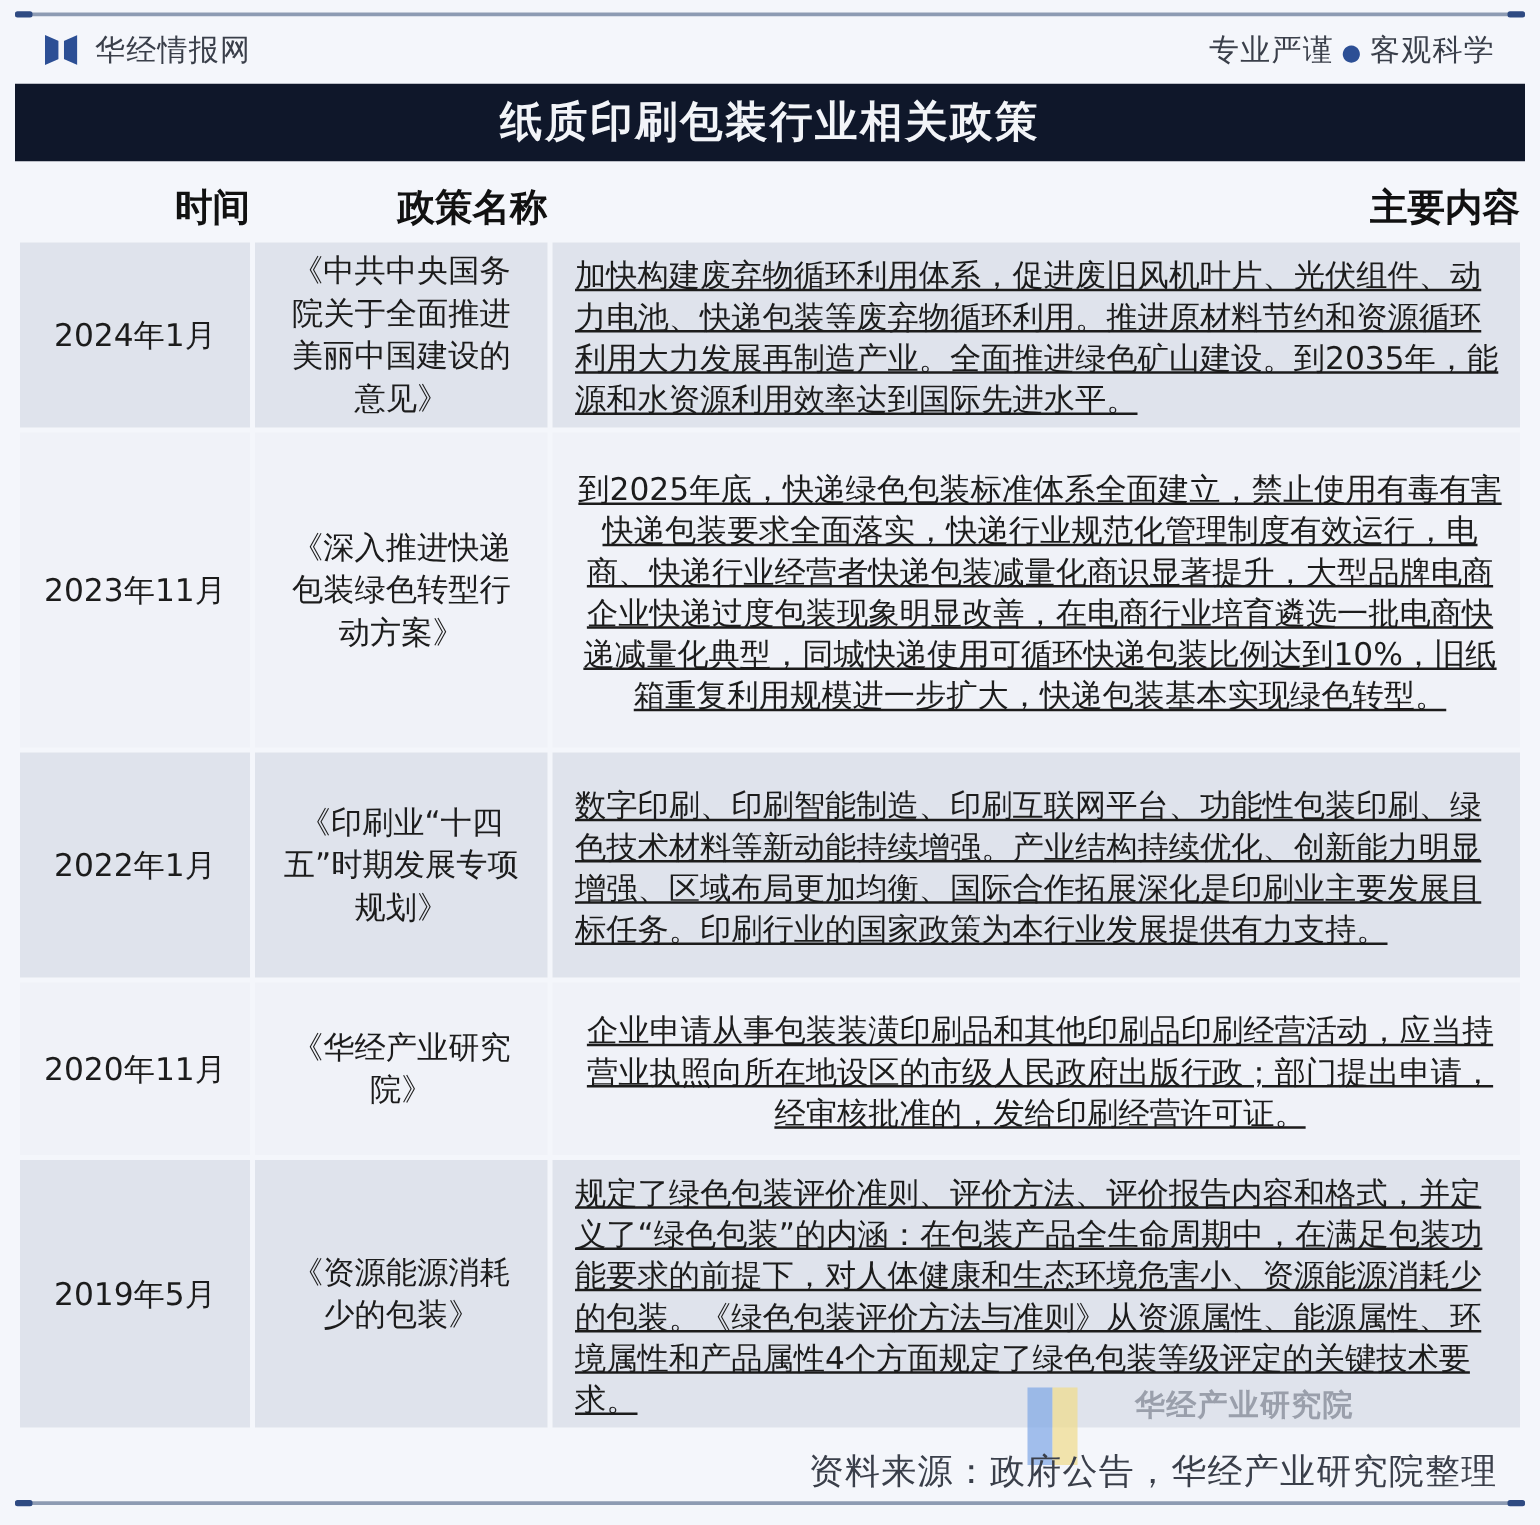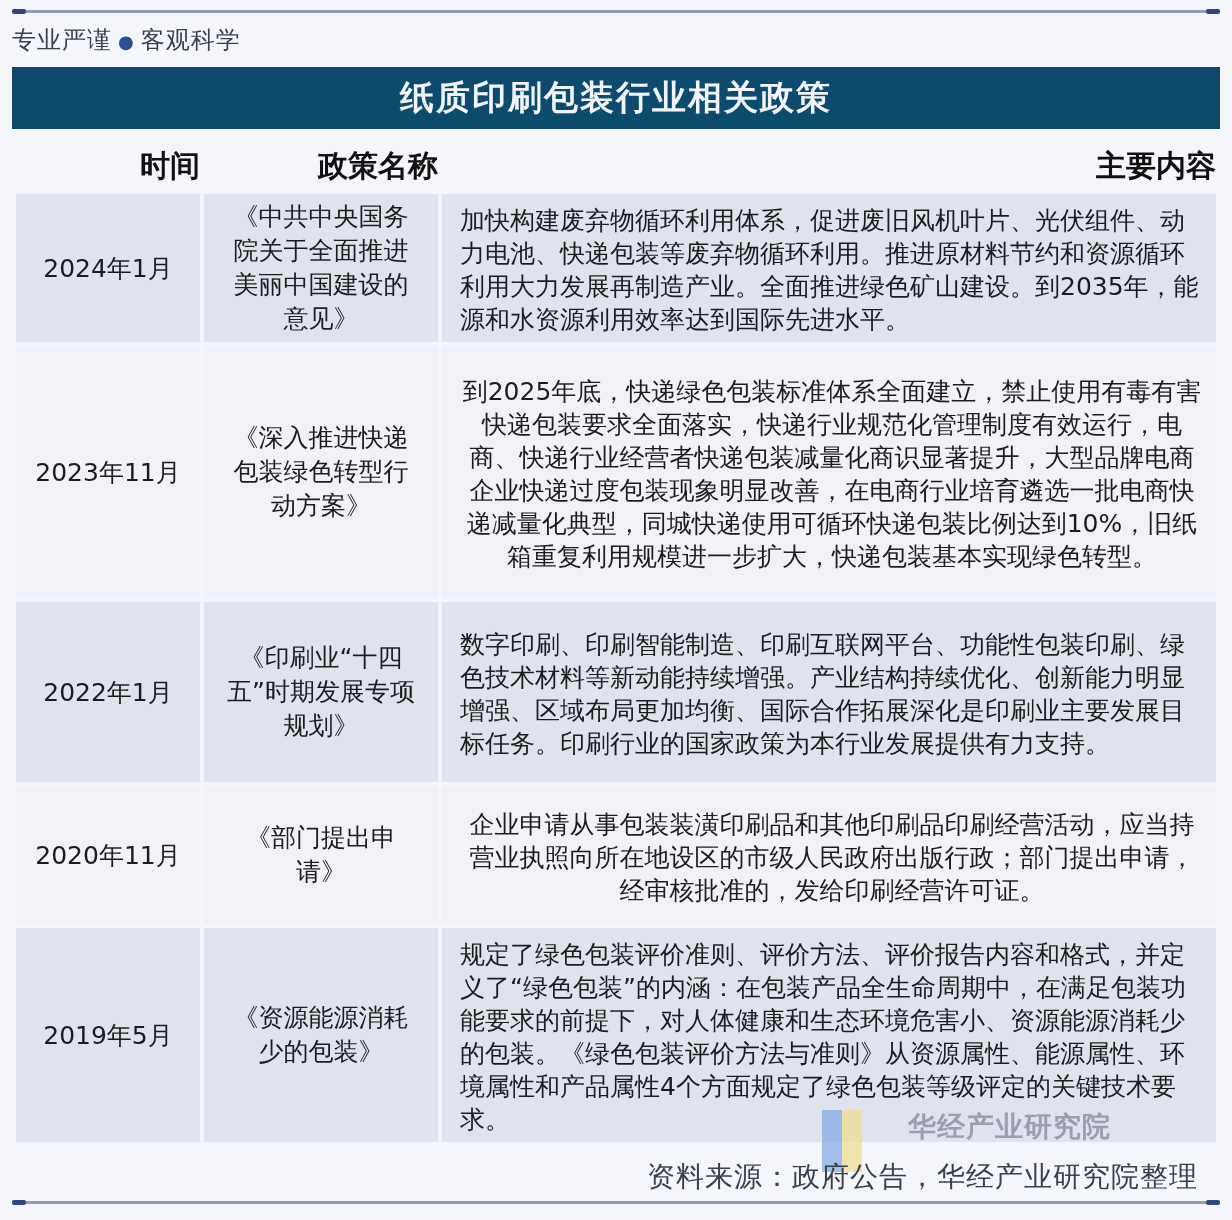--- a/index.html
+++ b/index.html
@@ -79,21 +79,21 @@
       color: #2c4f95;
       margin: 0 6px;
       font-size: 18px;
     }
 
     .title-banner {
       position: absolute;
       left: 12px; right: 12px;
       top: 67px;
       height: 62px;
-      background: #0c4a6e;
+      background: #0f172a;
       display: flex;
       align-items: center;
       justify-content: center;
     }
     .title-banner h1 {
       font-family: "DejaVu Serif", "Liberation Serif", serif;
       font-size: 34px;
       font-weight: bold;
       color: #f2f4f8;
       letter-spacing: 2px;
@@ -133,33 +133,34 @@
     .td-time { text-align: center; }
     .td-name {
       text-align: center;
       line-height: 34px;
       padding: 0 22px;
     }
     .td-content {
       text-align: left;
       line-height: 33px;
       padding: 6px 12px 2px 18px;
+      text-decoration: underline;
     }
 
     .row-1 td { height: 148px; }
     .row-2 td { height: 252px; }
     .row-3 td { height: 180px; }
     .row-4 td { height: 138px; }
     .row-5 td { height: 214px; }
 
     .watermark {
       position: absolute;
       left: 908px;
       top: 1108px;
-      font-size: 28px;
+      font-size: 24px;
       color: #8e94a0;
       opacity: 0.85;
       letter-spacing: 1px;
       font-weight: bold;
     }
     .wm-bar-blue {
       position: absolute;
       left: 822px; top: 1110px;
       width: 20px; height: 62px;
       background: #7da6e6;
@@ -187,20 +188,27 @@
       height: 3px;
       background: #8d9bb3;
     }
   </style>
 </head>
 <body>
 
 <div class="top-rule"></div>
 
 <header class="brand-bar">
+  <div class="brand">
+    <span class="logo-icon">
+      <span class="l"></span>
+        <span class="r"></span>
+    </span>
+    <span class="brand-name">华经情报网</span>
+  </div>
   <div class="slogan">
     <span>专业严谨</span><span class="dot">●</span><span>客观科学</span>
   </div>
 </header>
 
 <div class="title-banner">
   <h1>纸质印刷包装行业相关政策</h1>
 </div>
 
 <table class="policy-table">
@@ -227,21 +235,21 @@
       <td class="td-name">《深入推进快递包装绿色转型行动方案》</td>
       <td class="td-content">到2025年底，快递绿色包装标准体系全面建立，禁止使用有毒有害快递包装要求全面落实，快递行业规范化管理制度有效运行，电商、快递行业经营者快递包装减量化商识显著提升，大型品牌电商企业快递过度包装现象明显改善，在电商行业培育遴选一批电商快递减量化典型，同城快递使用可循环快递包装比例达到10%，旧纸箱重复利用规模进一步扩大，快递包装基本实现绿色转型。</td>
     </tr>
     <tr class="odd row-3">
       <td class="td-time">2022年1月</td>
       <td class="td-name">《印刷业“十四五”时期发展专项规划》</td>
       <td class="td-content">数字印刷、印刷智能制造、印刷互联网平台、功能性包装印刷、绿色技术材料等新动能持续增强。产业结构持续优化、创新能力明显增强、区域布局更加均衡、国际合作拓展深化是印刷业主要发展目标任务。印刷行业的国家政策为本行业发展提供有力支持。</td>
     </tr>
     <tr class="even row-4">
       <td class="td-time">2020年11月</td>
-      <td class="td-name">《部门提出申请》</td>
+      <td class="td-name">《华经产业研究院》</td>
       <td class="td-content">企业申请从事包装装潢印刷品和其他印刷品印刷经营活动，应当持营业执照向所在地设区的市级人民政府出版行政；部门提出申请，经审核批准的，发给印刷经营许可证。</td>
     </tr>
     <tr class="odd row-5">
       <td class="td-time">2019年5月</td>
       <td class="td-name">《资源能源消耗少的包装》</td>
       <td class="td-content">规定了绿色包装评价准则、评价方法、评价报告内容和格式，并定义了“绿色包装”的内涵：在包装产品全生命周期中，在满足包装功能要求的前提下，对人体健康和生态环境危害小、资源能源消耗少的包装。《绿色包装评价方法与准则》从资源属性、能源属性、环境属性和产品属性4个方面规定了绿色包装等级评定的关键技术要求。</td>
     </tr>
   </tbody>
 </table>
 

